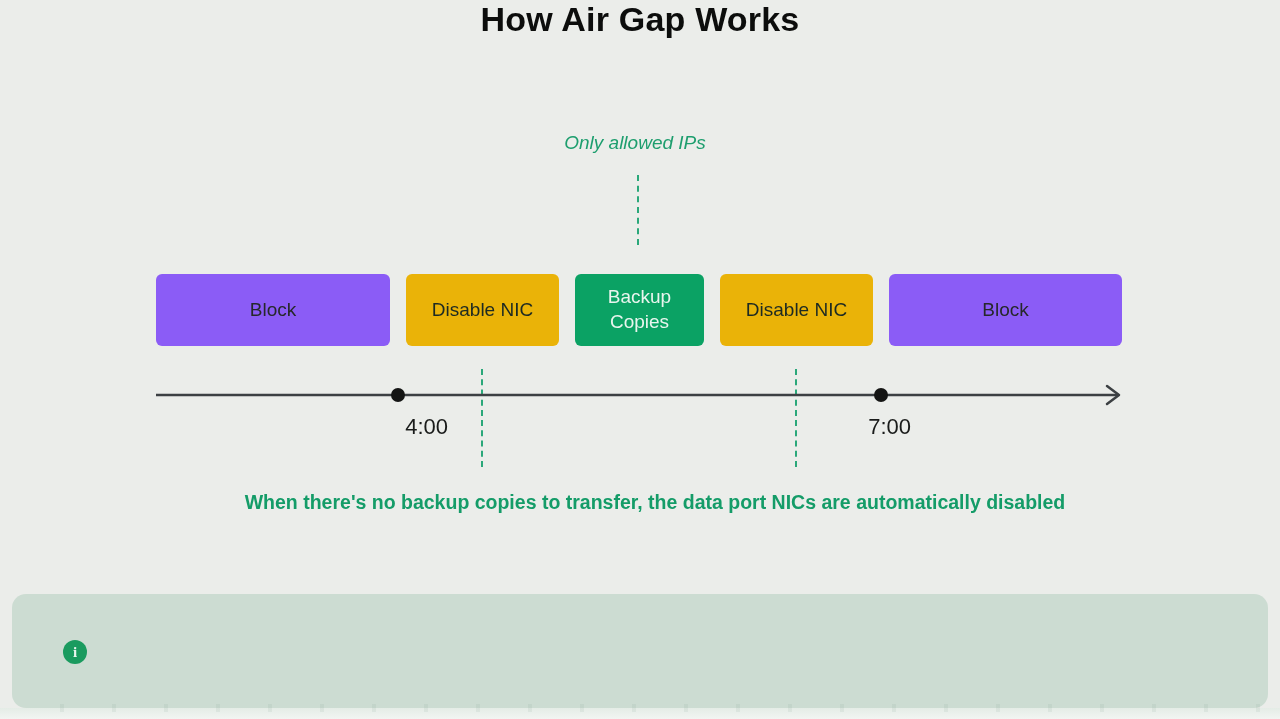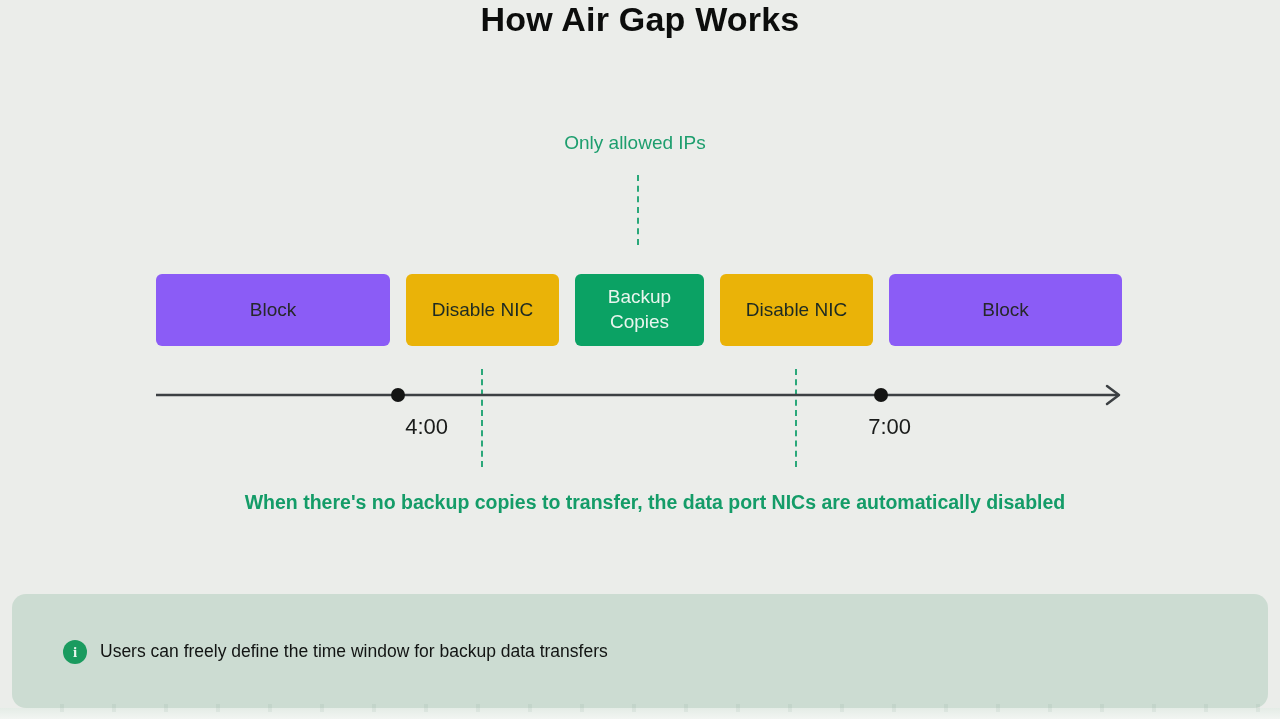--- a/index.html
+++ b/index.html
@@ -19,20 +19,21 @@
     letter-spacing: 0.2px;
     color: #0c0d0c;
   }
   .top-label {
     position: absolute;
     top: 132px; left: 435px; width: 400px;
     text-align: center;
     font-size: 19px;
     font-weight: 500;
     color: #1d9e6e;
+    font-style: italic;
   }
   .vdash {
     position: absolute;
     width: 0;
     border-left: 2px dashed #2aa87a;
   }
   .vdash-top    { left: 637px; top: 175px; height: 70px; }
   .vdash-left   { left: 481px; top: 369px; height: 98px; }
   .vdash-right  { left: 795px; top: 369px; height: 98px; }
   .phase {
@@ -160,18 +161,17 @@
   <circle cx="725" cy="12" r="7" fill="#141514"></circle>
 </svg>
 
 <div class="time-label t1">4:00</div>
 <div class="time-label t2">7:00</div>
 
 <div class="caption">When there's no backup copies to transfer, the data port NICs are automatically disabled</div>
 
 <div class="note-bar">
   <span class="info-icon">i</span>
-  <span class="note-text">Users can freely define the time window for backup data transfers</span>
 </div>
 
 <div class="bottom-strip">
   <div class="ticks"></div>
 </div>
 
 </body></html>

